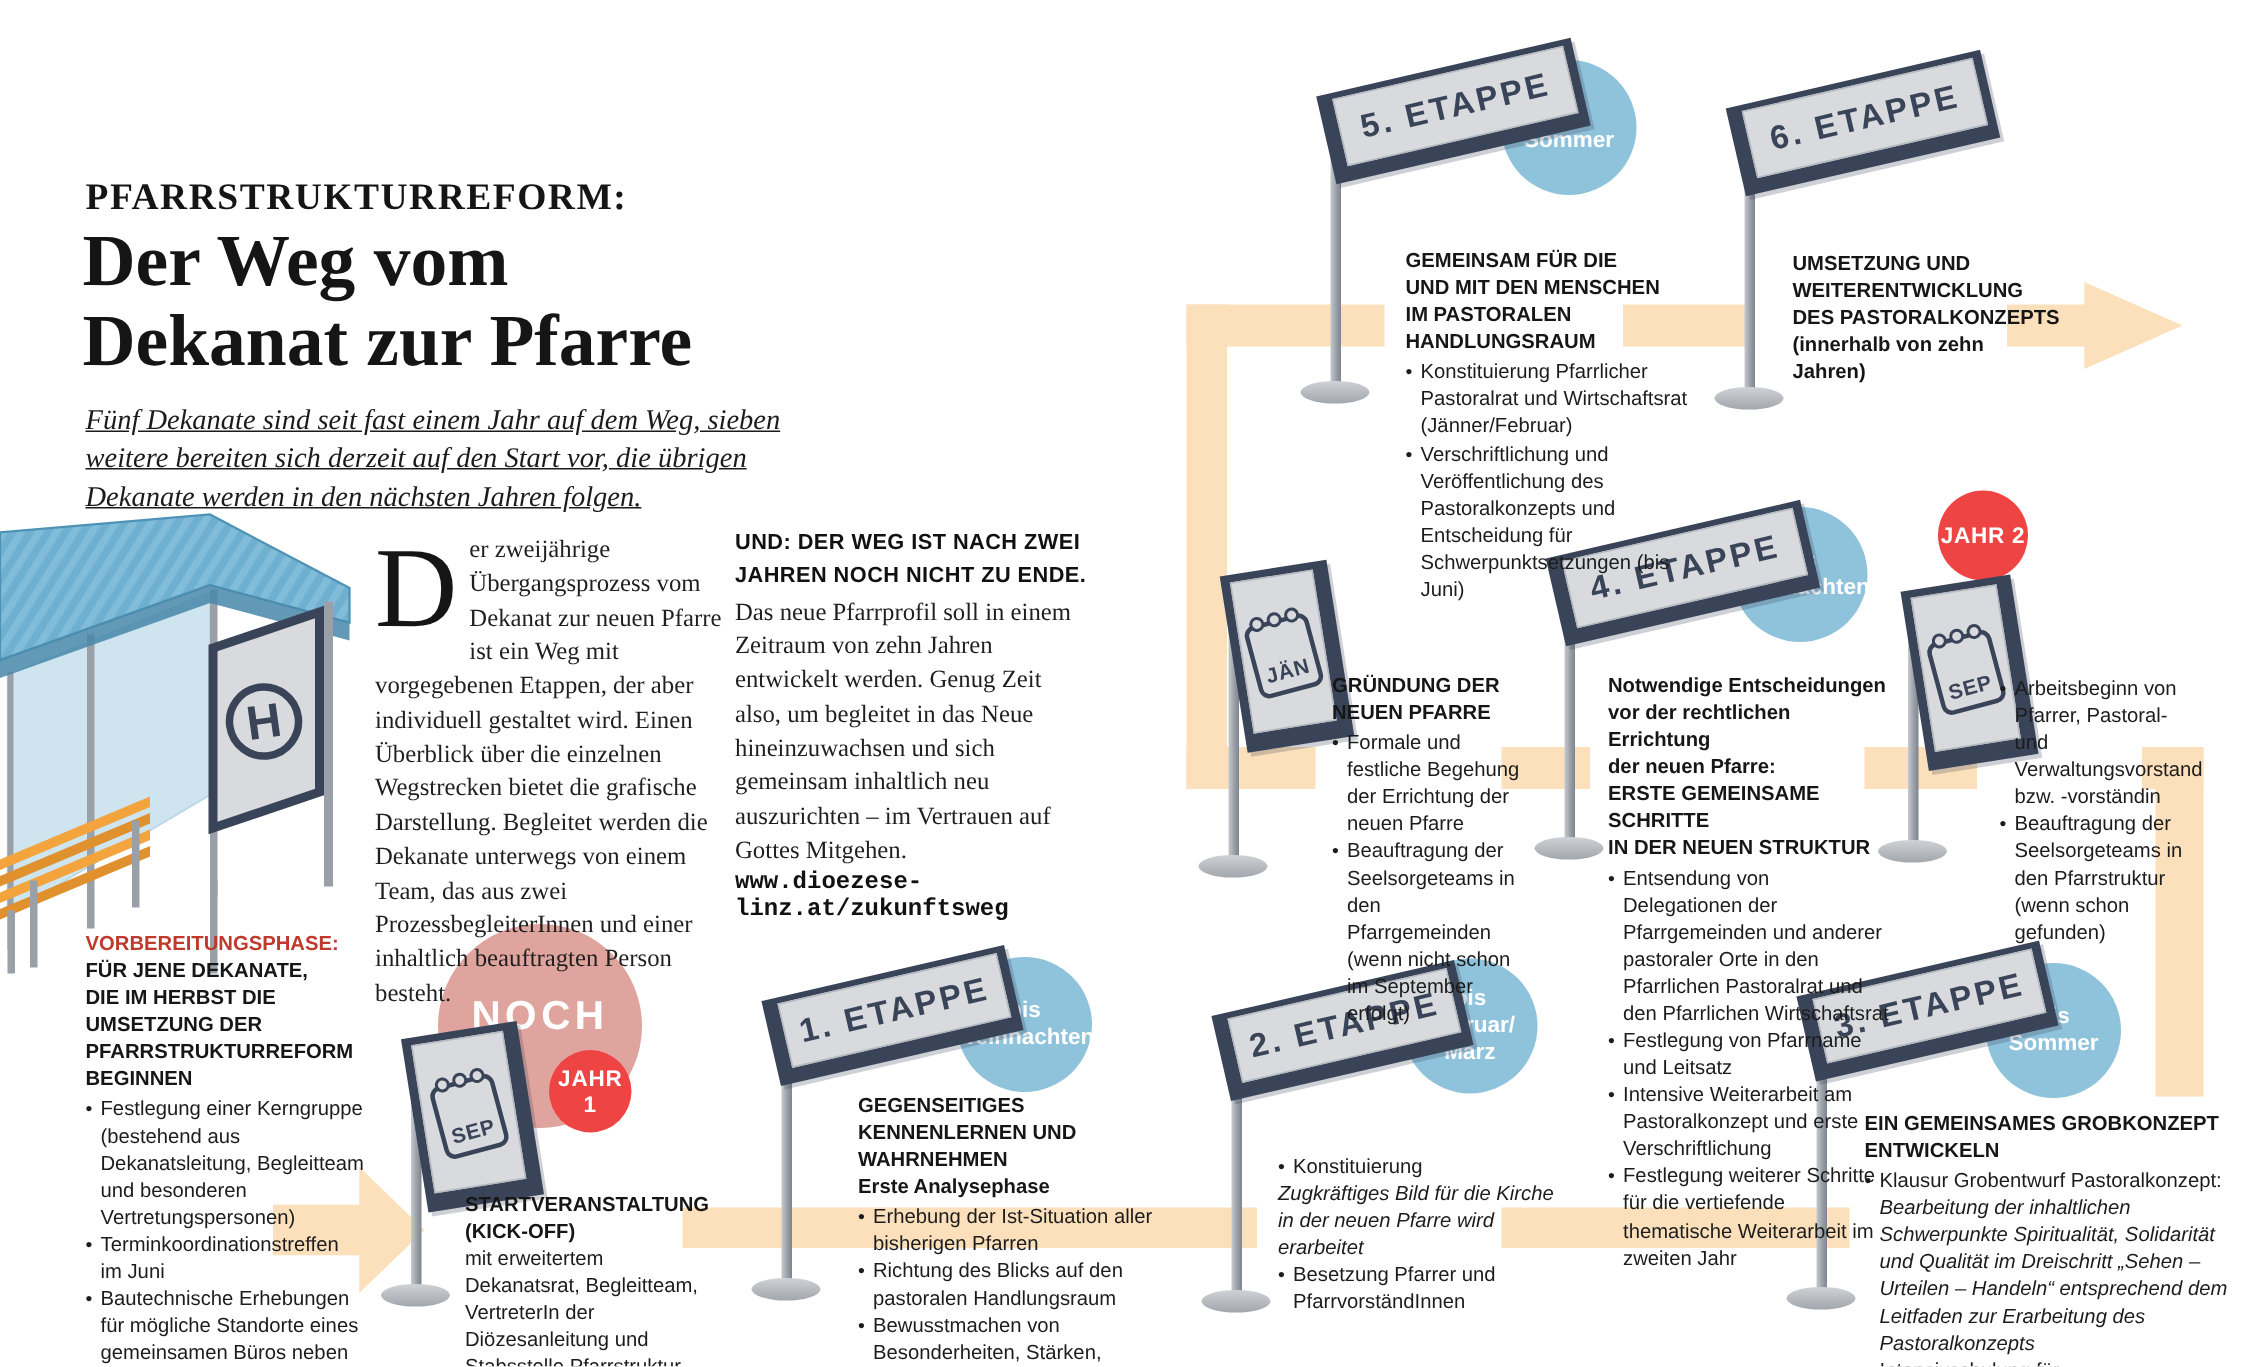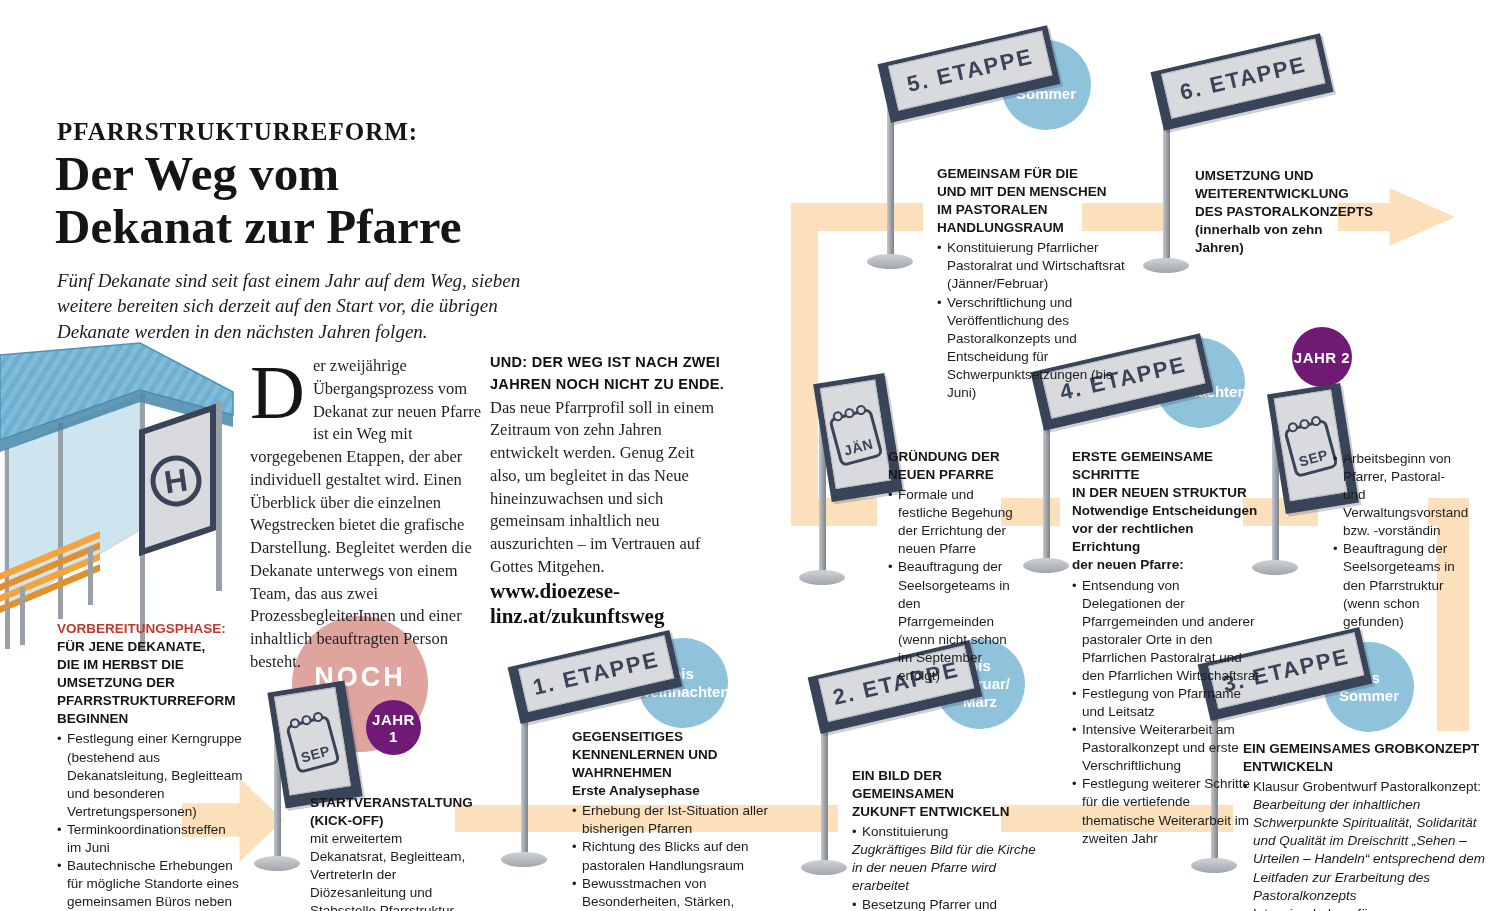--- a/index.html
+++ b/index.html
@@ -11,25 +11,25 @@
   
   .band{position:absolute;background:#fbe0bb;z-index:1;}
   .band-arrow{position:absolute;background:#fbe0bb;z-index:1;
               clip-path:polygon(0 30%,57% 30%,57% 0,100% 50%,57% 100%,57% 70%,0 70%);}
   .band-arrow-big{position:absolute;background:#fbe0bb;z-index:1;
               clip-path:polygon(0 26%,44% 26%,44% 0,100% 50%,44% 100%,44% 74%,0 74%);}
 
   
   .kicker{font-family:"Liberation Serif",serif;font-weight:700;font-size:25px;letter-spacing:1px;color:#151515;}
   .title{font-family:"Liberation Serif",serif;font-weight:700;font-size:49px;line-height:1.08;color:#151515;}
-  .intro{font-family:"Liberation Serif",serif;font-style:italic;font-size:19px;line-height:1.33;color:#1b1b1b;}
+  .intro{font-family:"Liberation Serif",serif;font-style:italic;font-size:19px;line-height:1.33;color:#1b1b1b;text-decoration:underline;}
   .serifbody{font-family:"Liberation Serif",serif;font-size:16.5px;line-height:1.38;color:#1f1f1f;text-align:left;}
   .dropcap{float:left;font-family:"Liberation Serif",serif;font-size:76px;line-height:.82;margin:6px 8px 0 0;color:#151515;}
   .colhead{font-weight:700;font-size:14.5px;line-height:1.5;letter-spacing:.3px;color:#111;}
-  .seriflink{font-family:Liberation Serif, serif;font-weight:700;font-size:21px;color:#111;}
+  .seriflink{font-family:Liberation Mono, monospace;font-weight:700;font-size:16px;color:#111;}
 
   .blk{position:absolute;z-index:6;font-size:13.5px;line-height:1.34;}
   .h{font-weight:700;color:#161616;}
   .red{color:#bf3a2d;}
   .list{margin-top:2px;}
   .bli{display:flex;}
   .bli .bmark{flex:none;width:10px;text-align:left;font-size:13px;}
   .bli .btxt{flex:1;}
   .bli.nob .btxt{margin-left:0;}
   .ital{font-style:italic;}
@@ -54,21 +54,21 @@
        display:flex;align-items:flex-end;justify-content:center;transform:rotate(-6deg);margin-top:6px;}
   .calring{position:absolute;top:-8px;width:6px;height:6px;border:2.5px solid #3a4458;border-radius:50%;background:#d8dadd;}
   .calring.r1{left:2px}.calring.r2{left:14px}.calring.r3{left:26px}
   .calmonth{font-weight:700;font-size:14px;color:#3a4458;letter-spacing:.5px;margin-bottom:4px;}
 
   
   .circle{position:absolute;border-radius:50%;display:flex;align-items:center;justify-content:center;
           text-align:center;color:#fff;font-weight:700;}
   .badge{background:#8fc3dc;z-index:3;font-size:15px;line-height:1.18;}
   .rose{background:#dfa49e;z-index:2;font-size:27px;letter-spacing:3px;}
-  .redc{background:#701a75;z-index:4;font-size:15px;letter-spacing:.5px;}
+  .redc{background:#ef4444;z-index:4;font-size:15px;letter-spacing:.5px;}
 
   svg{display:block;}
 </style>
 </head>
 <body>
 
 <div id="stage">
 
   <div class="band-arrow" style="left:182px;top:778px;width:101px;height:84px;"></div>
   <div class="band" style="left:455px;top:805px;width:383px;height:27px;"></div>
@@ -213,22 +213,20 @@
   <div class="pbase" style="left:801px;top:860px;"></div>
   <div class="board" style="left:812px;top:658px;width:150px;height:44px;">
     <div class="bface">
         <span class="slabel">2. ETAPPE</span>
       </div>
   </div>
   <div class="circle badge pl" style="left:935px;top:639px;width:90px;height:90px;">bis
 Februar/
 März</div>
   <div class="blk" style="left:852px;top:767px;width:192px;">
-    <div class="h pl">EIN BILD DER GEMEINSAMEN
-ZUKUNFT ENTWICKELN</div>
     <div class="list">
         <div class="bli">
           <span class="bmark">•</span>
           <span class="btxt"><span>Konstituierung</span></span>
         </div>
         <div class="bli nob">
           <span class="btxt"><span class="ital">Zugkräftiges Bild für die Kirche in der neuen Pfarre wird erarbeitet</span></span>
         </div>
         <div class="bli">
           <span class="bmark">•</span>
@@ -263,25 +261,25 @@
   <div class="pole" style="left:1043px;top:398px;height:168px;"></div>
   <div class="pbase" style="left:1023px;top:558px;"></div>
   <div class="board" style="left:1035px;top:352px;width:158px;height:46px;">
     <div class="bface">
         <span class="slabel">4. ETAPPE</span>
       </div>
   </div>
   <div class="circle badge pl" style="left:1155px;top:338px;width:90px;height:90px;">bis
 Weihnachten</div>
   <div class="blk" style="left:1072px;top:448px;width:188px;">
-    <div class="h pl">ERSTE GEMEINSAME SCHRITTE
-IN DER NEUEN STRUKTUR</div>
     <div class="h pl">Notwendige Entscheidungen
 vor der rechtlichen Errichtung
 der neuen Pfarre:</div>
+    <div class="h pl">ERSTE GEMEINSAME SCHRITTE
+IN DER NEUEN STRUKTUR</div>
     <div class="list">
         <div class="bli">
           <span class="bmark">•</span>
           <span class="btxt"><span>Entsendung von Delegationen der Pfarrgemeinden und anderer pastoraler Orte in den Pfarrlichen Pastoralrat und den Pfarrlichen Wirtschaftsrat</span></span>
         </div>
         <div class="bli">
           <span class="bmark">•</span>
           <span class="btxt"><span>Festlegung von Pfarrname und Leitsatz</span></span>
         </div>
         <div class="bli">

